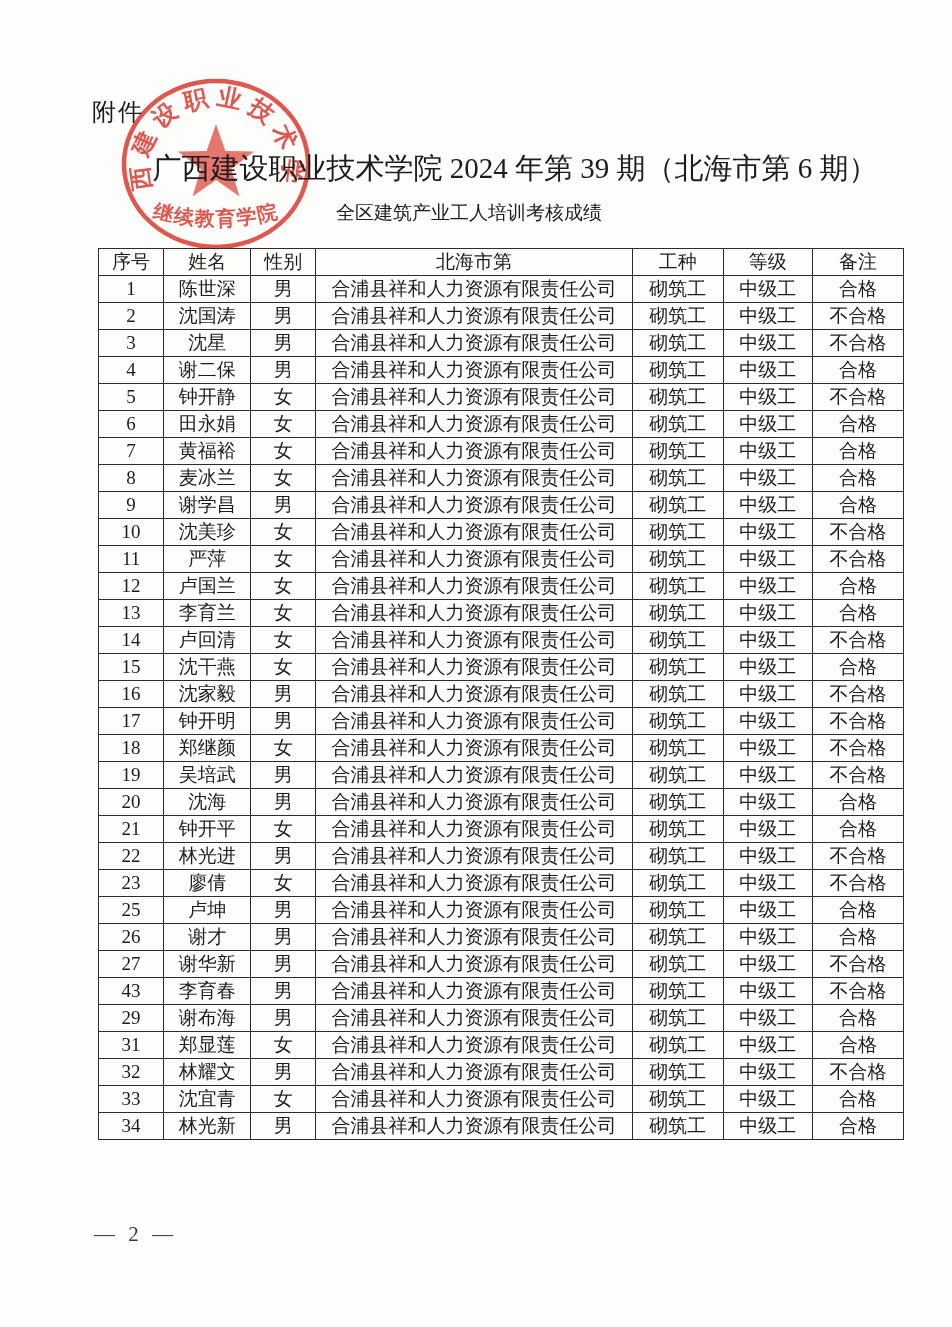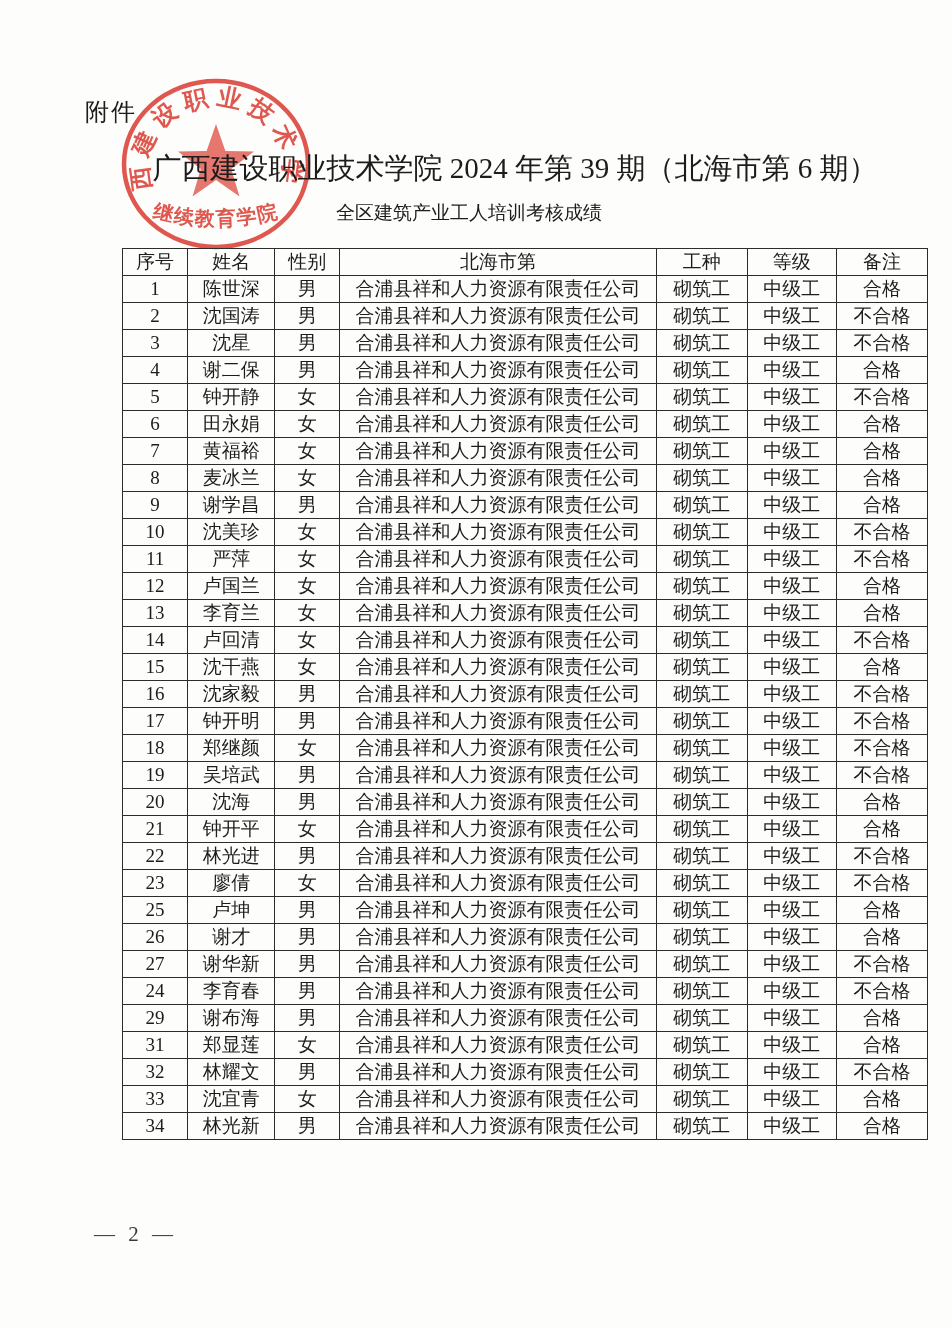--- a/index.html
+++ b/index.html
@@ -7,42 +7,42 @@
   .page {
     position:relative;
     width:952px; height:1327px;
     margin:0 auto;
     background:#fdfdfc;
     font-family:"Liberation Serif","DejaVu Serif",serif;
     color:#1c1c1c;
     overflow:hidden;
   }
   .attachment-label {
-    position:absolute; left:85px; top:96px;
+    position:absolute; left:92px; top:96px;
     font-size:24px; letter-spacing:2px;
   }
   .title-block {
     position:absolute; left:98px; top:146px; width:806px;
     text-align:center; font-weight:normal;
   }
   .title-line1 {
     font-size:29px; line-height:44px; white-space:nowrap;
     transform:translateX(14px);
   }
   .title-line2 {
     font-size:19px; line-height:46px; white-space:nowrap;
     transform:translateX(-32px);
   }
   .stamp {
     position:absolute; left:118px; top:60px; width:198px; height:198px;
     opacity:0.88; mix-blend-mode:multiply; pointer-events:none;
   }
   table.results {
     position:absolute; left:98px; top:248px; width:806px;
-    border-collapse:collapse; table-layout:fixed;margin-left:24px;
+    border-collapse:collapse; table-layout:fixed;
   }
   table.results th, table.results td {
     border:1.6px solid #2c2c2c;
     height:25.4px;
     font-size:19px;
     font-weight:normal;
     text-align:center;
     vertical-align:middle;
     padding:0 2px;
     white-space:nowrap;
@@ -335,21 +335,21 @@
         <tr>
           <td>27</td>
           <td>谢华新</td>
           <td>男</td>
           <td>合浦县祥和人力资源有限责任公司</td>
           <td>砌筑工</td>
           <td>中级工</td>
           <td>不合格</td>
         </tr>
         <tr>
-          <td>24</td>
+          <td>43</td>
           <td>李育春</td>
           <td>男</td>
           <td>合浦县祥和人力资源有限责任公司</td>
           <td>砌筑工</td>
           <td>中级工</td>
           <td>不合格</td>
         </tr>
         <tr>
           <td>29</td>
           <td>谢布海</td>

